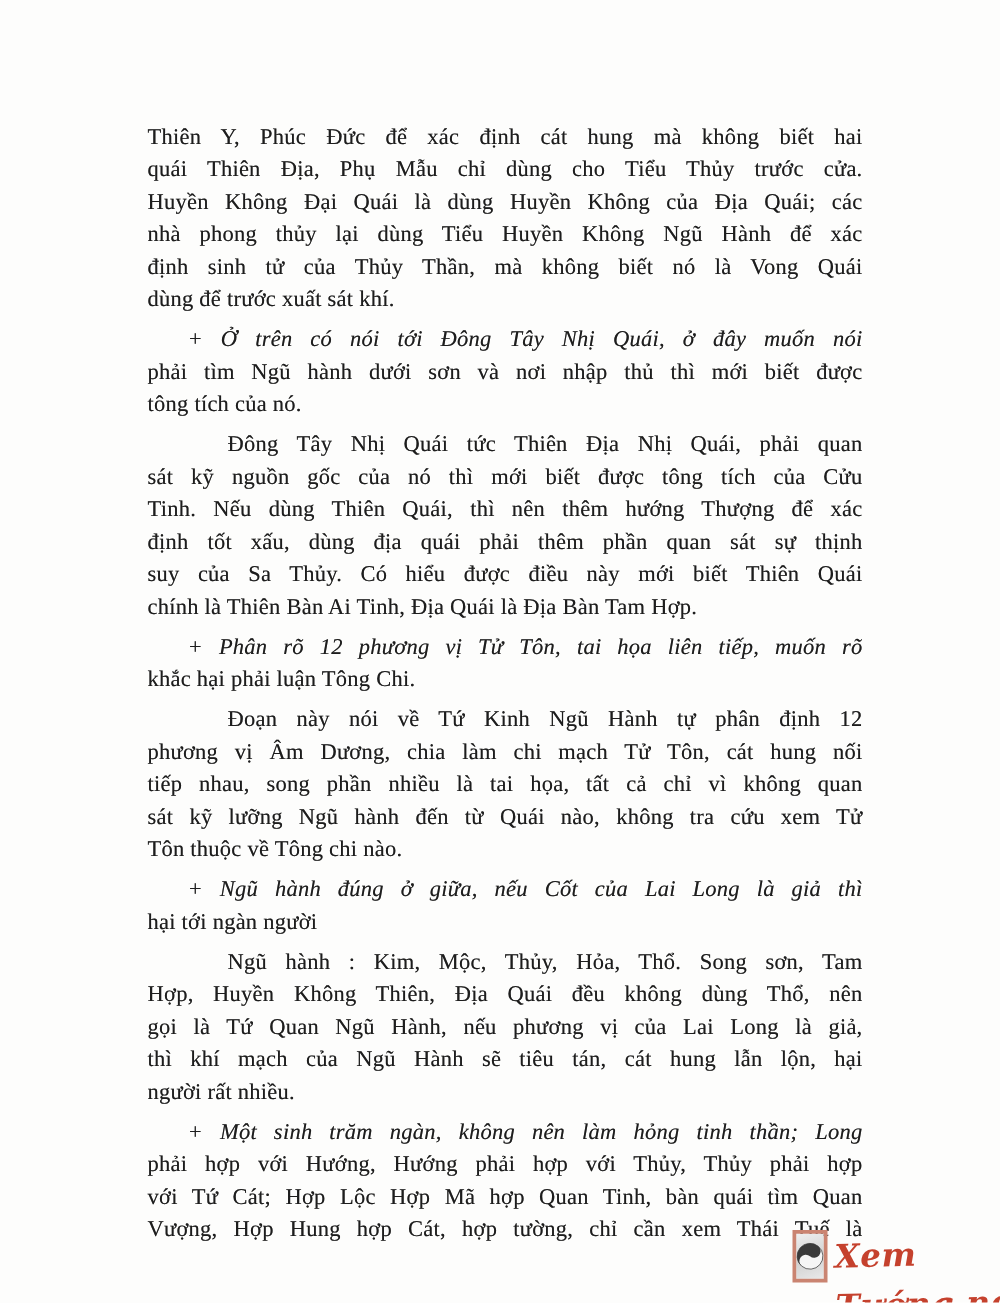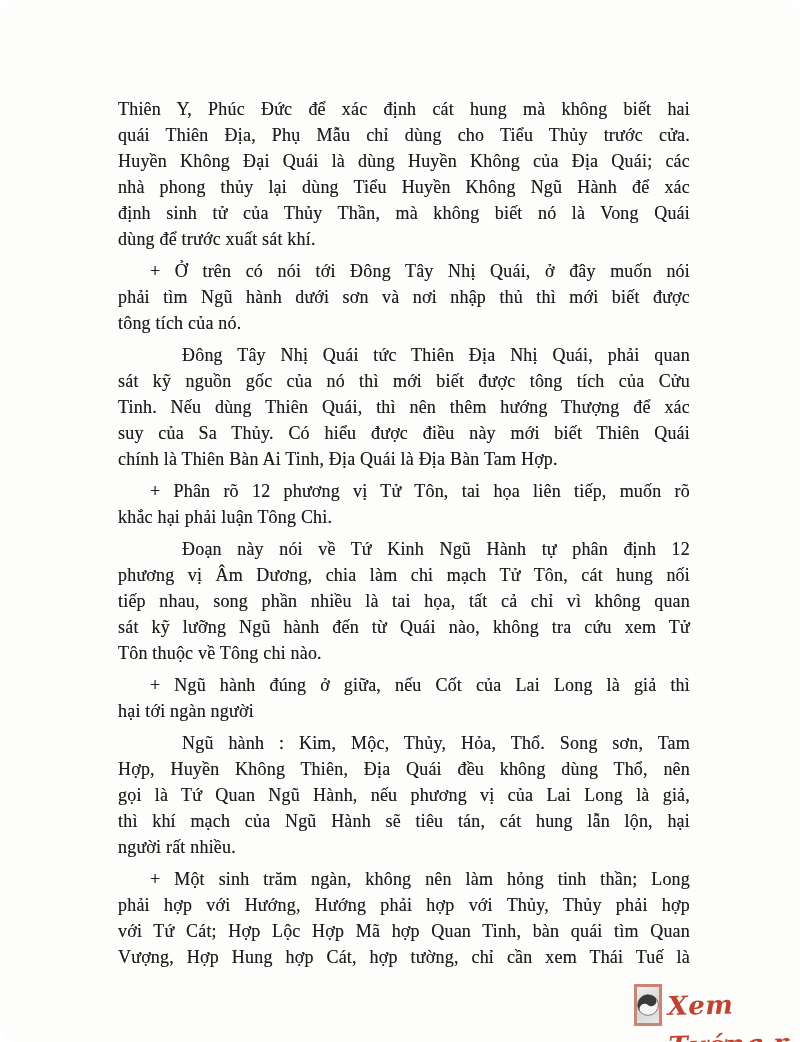--- a/index.html
+++ b/index.html
@@ -6,41 +6,40 @@
   body{
     background:#ffffff;
     font-family:"Liberation Serif", serif;
   }
   .page{
     position:relative;
     width:800px;
     height:1042px;
     background:#fdfdfc;
     overflow:hidden;
-    border-radius:18px;
   }
   .text-block{
     position:absolute;
     left:118px;
     top:96px;
     width:572px;
     font-size:18px;
     line-height:26px;
     color:#1d1d1d;
     letter-spacing:0.2px;
     text-shadow:0 0 0.5px rgba(20,20,20,0.55);
   }
   .para{margin:0 0 6px 0;}
   .line{
     text-align:justify;
     text-align-last:justify;
     white-space:normal;
   }
   .line.last{text-align-last:left;}
-  .para.plus .line:first-child{text-indent:32px;}
+  .para.plus .line:first-child{text-indent:32px;font-style:italic;}
   .para.deep .line:first-child{text-indent:64px;}
 
   .page-number{
     position:absolute;
     left:130px;
     top:1056px;
     font-size:17px;
     letter-spacing:4px;
     color:#2a2a2a;
     text-shadow:0 0 0.5px rgba(20,20,20,0.6);
@@ -93,20 +92,21 @@
     <div class="para plus">
       <div class="line">+ Ở trên có nói tới Đông Tây Nhị Quái, ở đây muốn nói</div>
       <div class="line">phải tìm Ngũ hành dưới sơn và nơi nhập thủ thì mới biết được</div>
       <div class="line last">tông tích của nó.</div>
     </div>
 
     <div class="para deep">
       <div class="line">Đông Tây Nhị Quái tức Thiên Địa Nhị Quái, phải quan</div>
       <div class="line">sát kỹ nguồn gốc của nó thì mới biết được tông tích của Cửu</div>
       <div class="line">Tinh. Nếu dùng Thiên Quái, thì nên thêm hướng Thượng để xác</div>
+      <div class="line">định tốt xấu, dùng địa quái phải thêm phần quan sát sự thịnh</div>
       <div class="line">suy của Sa Thủy. Có hiểu được điều này mới biết Thiên Quái</div>
       <div class="line last">chính là Thiên Bàn Ai Tinh, Địa Quái là Địa Bàn Tam Hợp.</div>
     </div>
 
     <div class="para plus">
       <div class="line">+ Phân rõ 12 phương vị Tử Tôn, tai họa liên tiếp, muốn rõ</div>
       <div class="line last">khắc hại phải luận Tông Chi.</div>
     </div>
 
     <div class="para deep">

